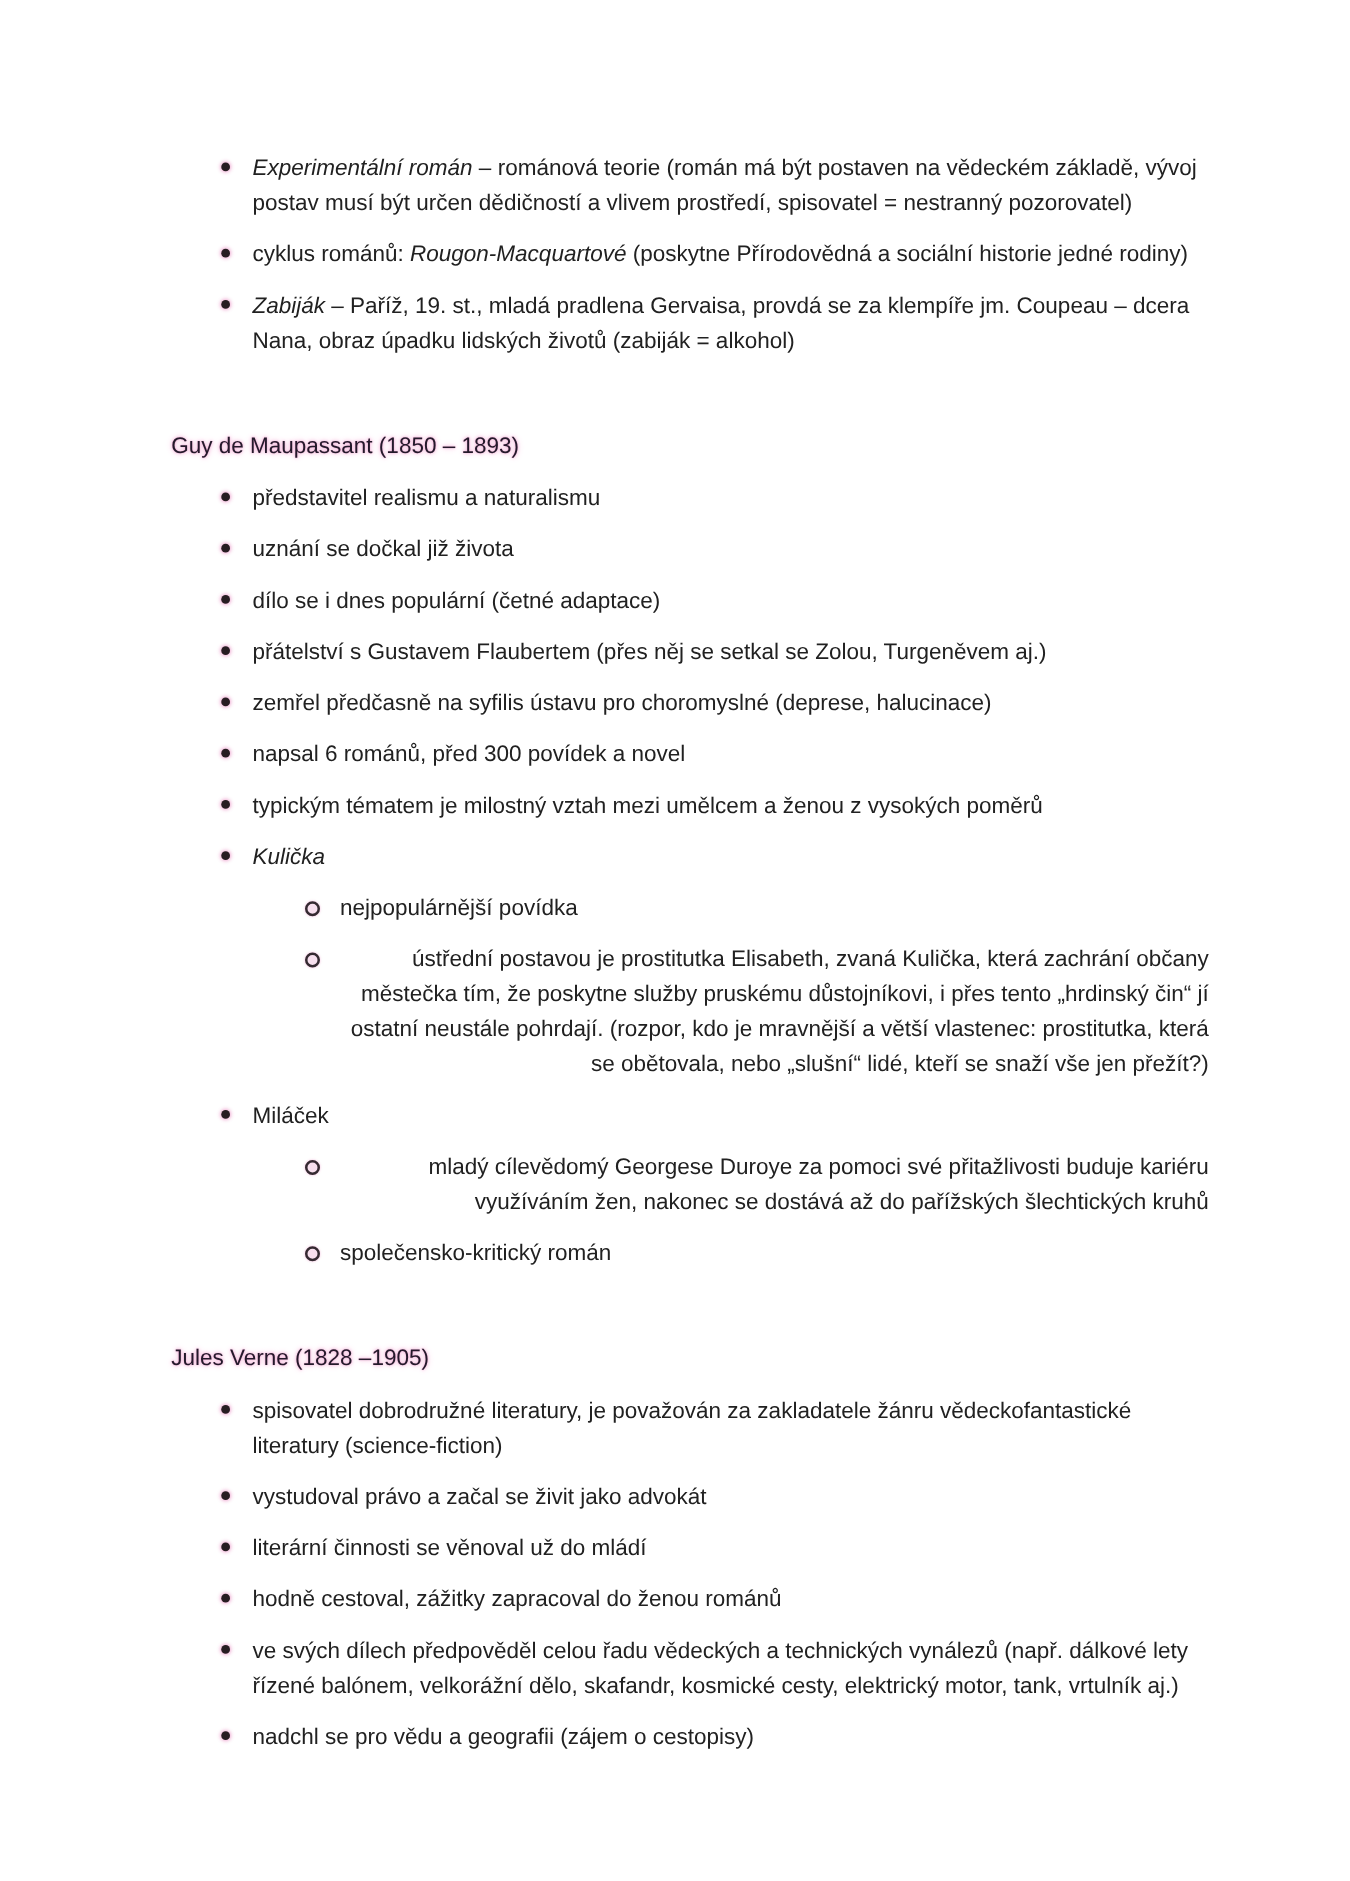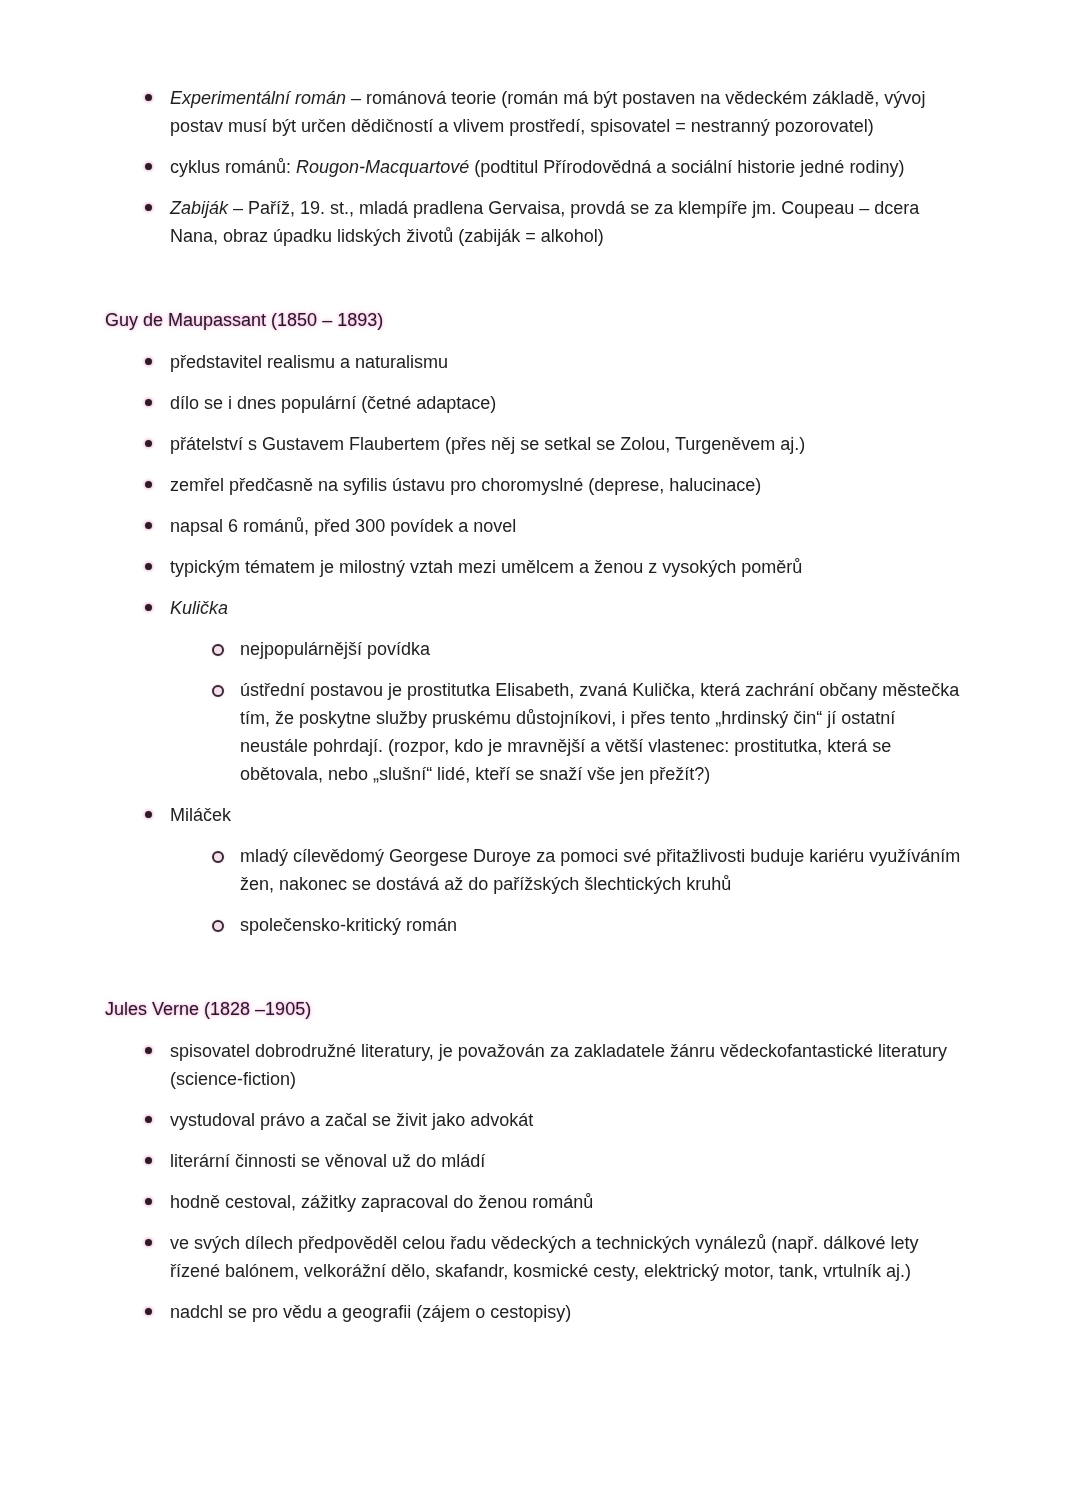--- a/index.html
+++ b/index.html
@@ -8,35 +8,36 @@
     height: 1505px;
     background: #ffffff;
     font-family: "Liberation Sans", sans-serif;
     font-size: 18px;
     line-height: 28px;
     color: #212121;
     overflow: hidden;
   }
   .page {
     box-sizing: border-box;
-    padding: 84px 113px 0 105px;
+    padding: 120px 113px 0 105px;
+    margin-left: 32px;
   }
   
   .li { display: flex; margin: 0 0 13px 38px; }
   .li .dot { flex: 0 0 27px; position: relative; }
   .dot::before {
     content: "";
     position: absolute;
     left: 2px; top: 10px;
     width: 7px; height: 7px;
     border-radius: 50%;
     background: #271d22;
     box-shadow: 0 0 3px 1px rgba(236,160,205,0.85);
   }
-  .li.sub { margin-left: 105px; }
+  .li.sub { margin-left: 105px; text-align: right; }
   .li.sub .ring { flex: 0 0 30px; position: relative; }
   .ring::before {
     content: "";
     position: absolute;
     left: 2px; top: 9px;
     width: 8px; height: 8px;
     border-radius: 50%;
     border: 2px solid #342a31;
     background: #f7dfee;
     box-shadow: 0 0 2px rgba(236,160,205,0.8);
@@ -58,36 +59,40 @@
 
 <div class="page">
 
   <div class="li">
     <span class="dot"></span>
     <p class="t"><em>Experimentální román</em><span> – románová teorie (román má být postaven na vědeckém základě, vývoj postav musí být určen dědičností a vlivem prostředí, spisovatel = nestranný pozorovatel)</span></p>
   </div>
 
   <div class="li">
     <span class="dot"></span>
-    <p class="t"><span>cyklus románů: </span><em>Rougon-Macquartové</em><span> (podtitul Přírodovědná a sociální historie jedné rodiny)</span></p>
+    <p class="t"><span>cyklus románů: </span><em>Rougon-Macquartové</em><span> (poskytne Přírodovědná a sociální historie jedné rodiny)</span></p>
   </div>
 
 
   <div class="li">
     <span class="dot"></span>
     <p class="t"><em>Zabiják</em><span> – Paříž, 19. st., mladá pradlena Gervaisa, provdá se za klempíře jm. Coupeau – dcera Nana, obraz úpadku lidských životů (zabiják = alkohol)</span></p>
   </div>
 
   <h2>Guy de Maupassant (1850 – 1893)</h2>
 
   <div class="li">
     <span class="dot"></span>
     <p class="t"><span>představitel realismu a naturalismu</span></p>
   </div>
 
+  <div class="li">
+    <span class="dot"></span>
+    <p class="t"><span>uznání se dočkal již života</span></p>
+  </div>
 
   <div class="li">
     <span class="dot"></span>
     <p class="t"><span>dílo se i dnes populární (četné adaptace)</span></p>
   </div>
 
   <div class="li">
     <span class="dot"></span>
     <p class="t"><span>přátelství s Gustavem Flaubertem (přes něj se setkal se Zolou, Turgeněvem aj.)</span></p>
   </div>

